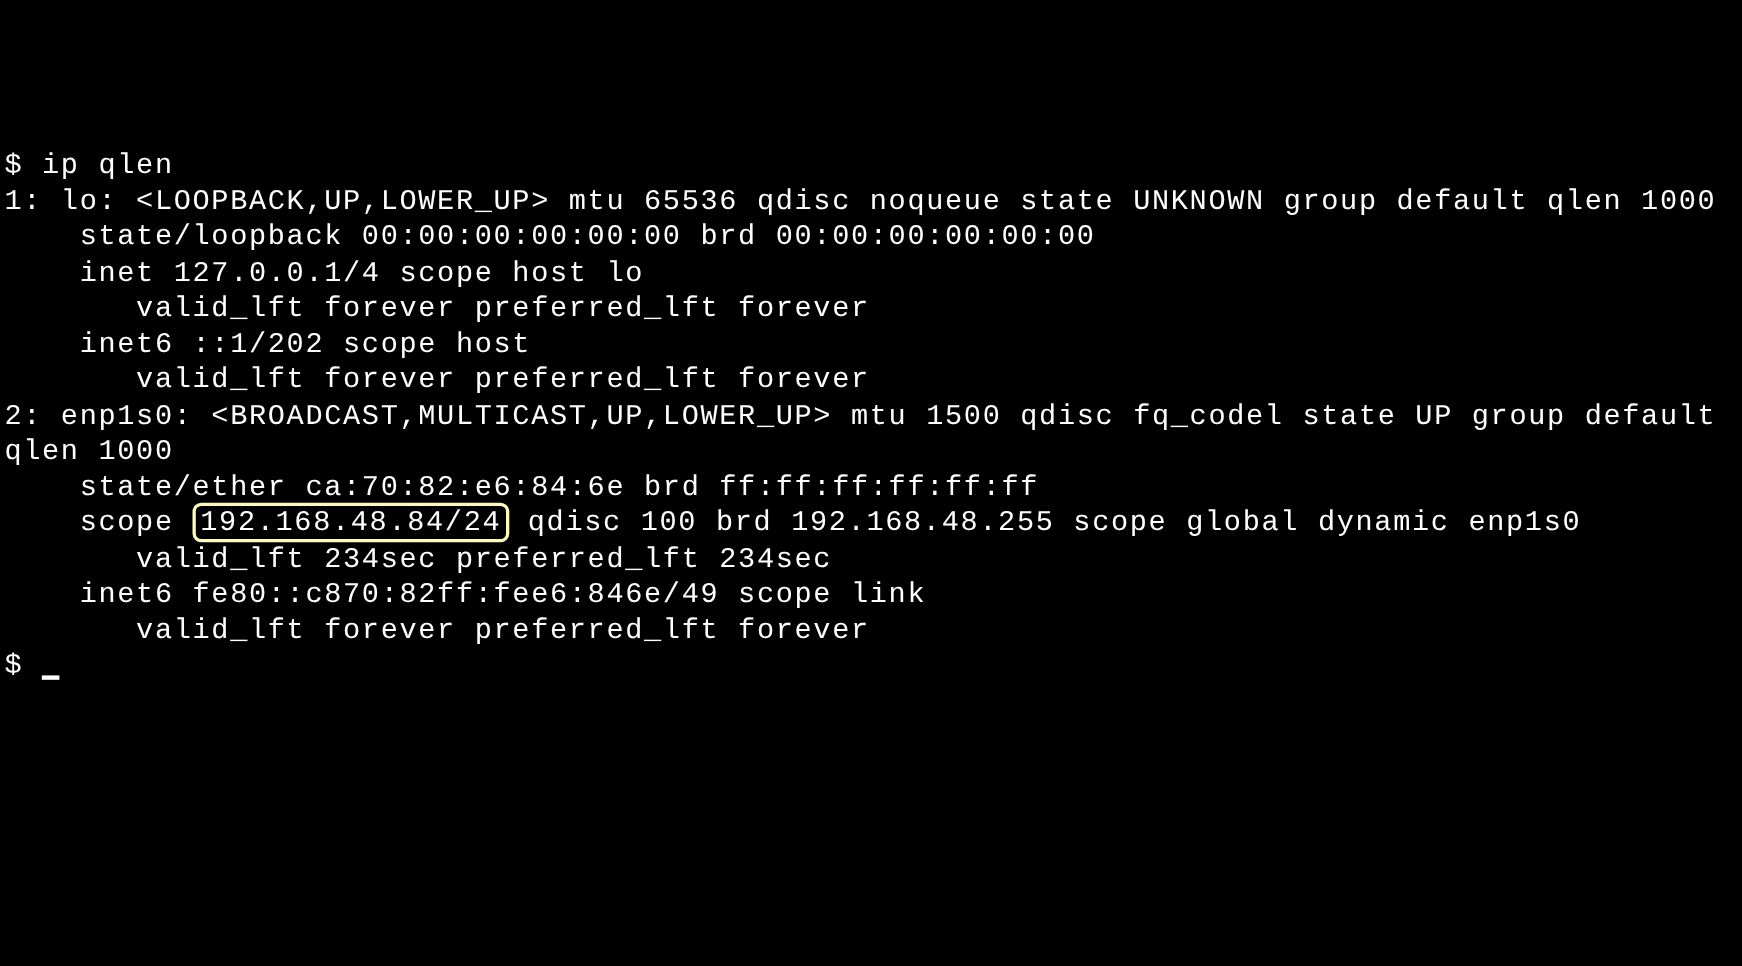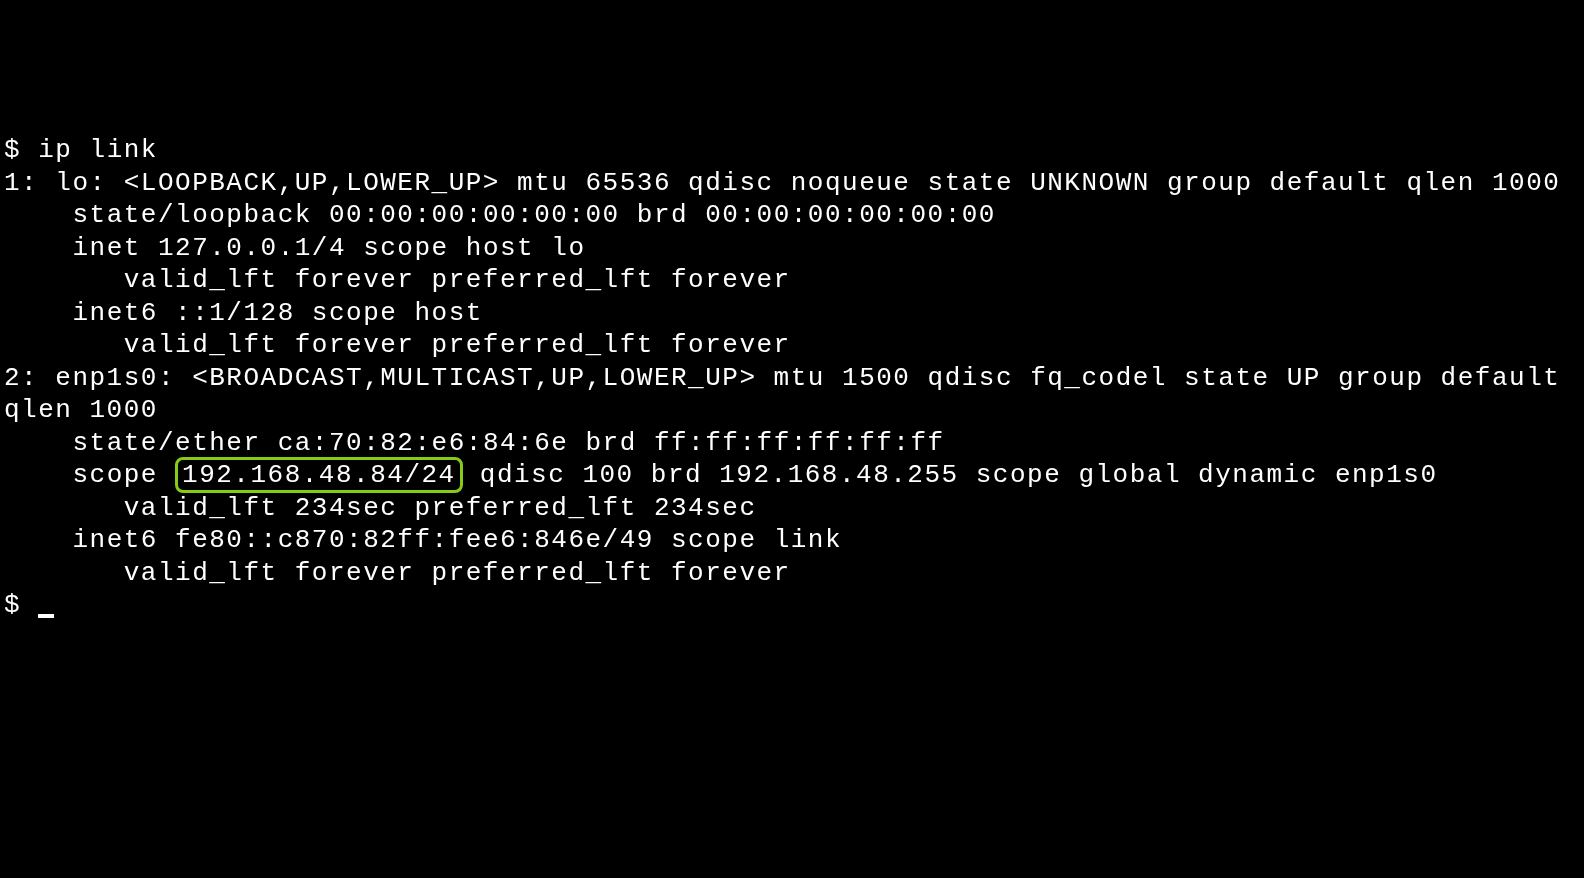--- a/index.html
+++ b/index.html
@@ -15,45 +15,45 @@
       line-height: 1.25;
       padding: 4px;
       white-space: pre-wrap;
       word-break: break-all;
       letter-spacing: 1.5px;
     }
     .terminal {
       width: 100%;
     }
     .highlight-box {
-      border: 3px solid #84cc16;
+      border: 3px solid #fef9c3;
       border-radius: 8px;
       padding: 0 4px;
       display: inline;
     }
     .cursor {
       display: inline-block;
       width: 16px;
       height: 4px;
       background-color: #ffffff;
       vertical-align: bottom;
       margin-bottom: 4px;
     }
   </style>
 </head>
 <body>
 
 
 
-<div class="terminal"><span>$ </span><span>ip link</span>
+<div class="terminal"><span>$ </span><span>ip qlen</span>
 <span>1: lo: &lt;LOOPBACK,UP,LOWER_UP&gt; mtu 65536 qdisc noqueue state UNKNOWN group default qlen 1000</span>
 <span>    state/loopback 00:00:00:00:00:00 brd 00:00:00:00:00:00</span>
 <span>    inet 127.0.0.1/4 scope host lo</span>
 <span>       valid_lft forever preferred_lft forever</span>
-<span>    inet6 ::1/128 scope host</span>
+<span>    inet6 ::1/202 scope host</span>
 <span>       valid_lft forever preferred_lft forever</span>
 <span>2: enp1s0: &lt;BROADCAST,MULTICAST,UP,LOWER_UP&gt; mtu 1500 qdisc fq_codel state UP group default qlen 1000</span>
 <span>    state/ether ca:70:82:e6:84:6e brd ff:ff:ff:ff:ff:ff</span>
 <span>    scope </span><span class="highlight-box">192.168.48.84/24</span><span> qdisc 100 brd 192.168.48.255 scope global dynamic enp1s0</span>
 <span>       valid_lft 234sec preferred_lft 234sec</span>
 <span>    inet6 fe80::c870:82ff:fee6:846e/49 scope link</span>
 <span>       valid_lft forever preferred_lft forever</span>
 <span>$ </span><span class="cursor"></span></div>
 
 

